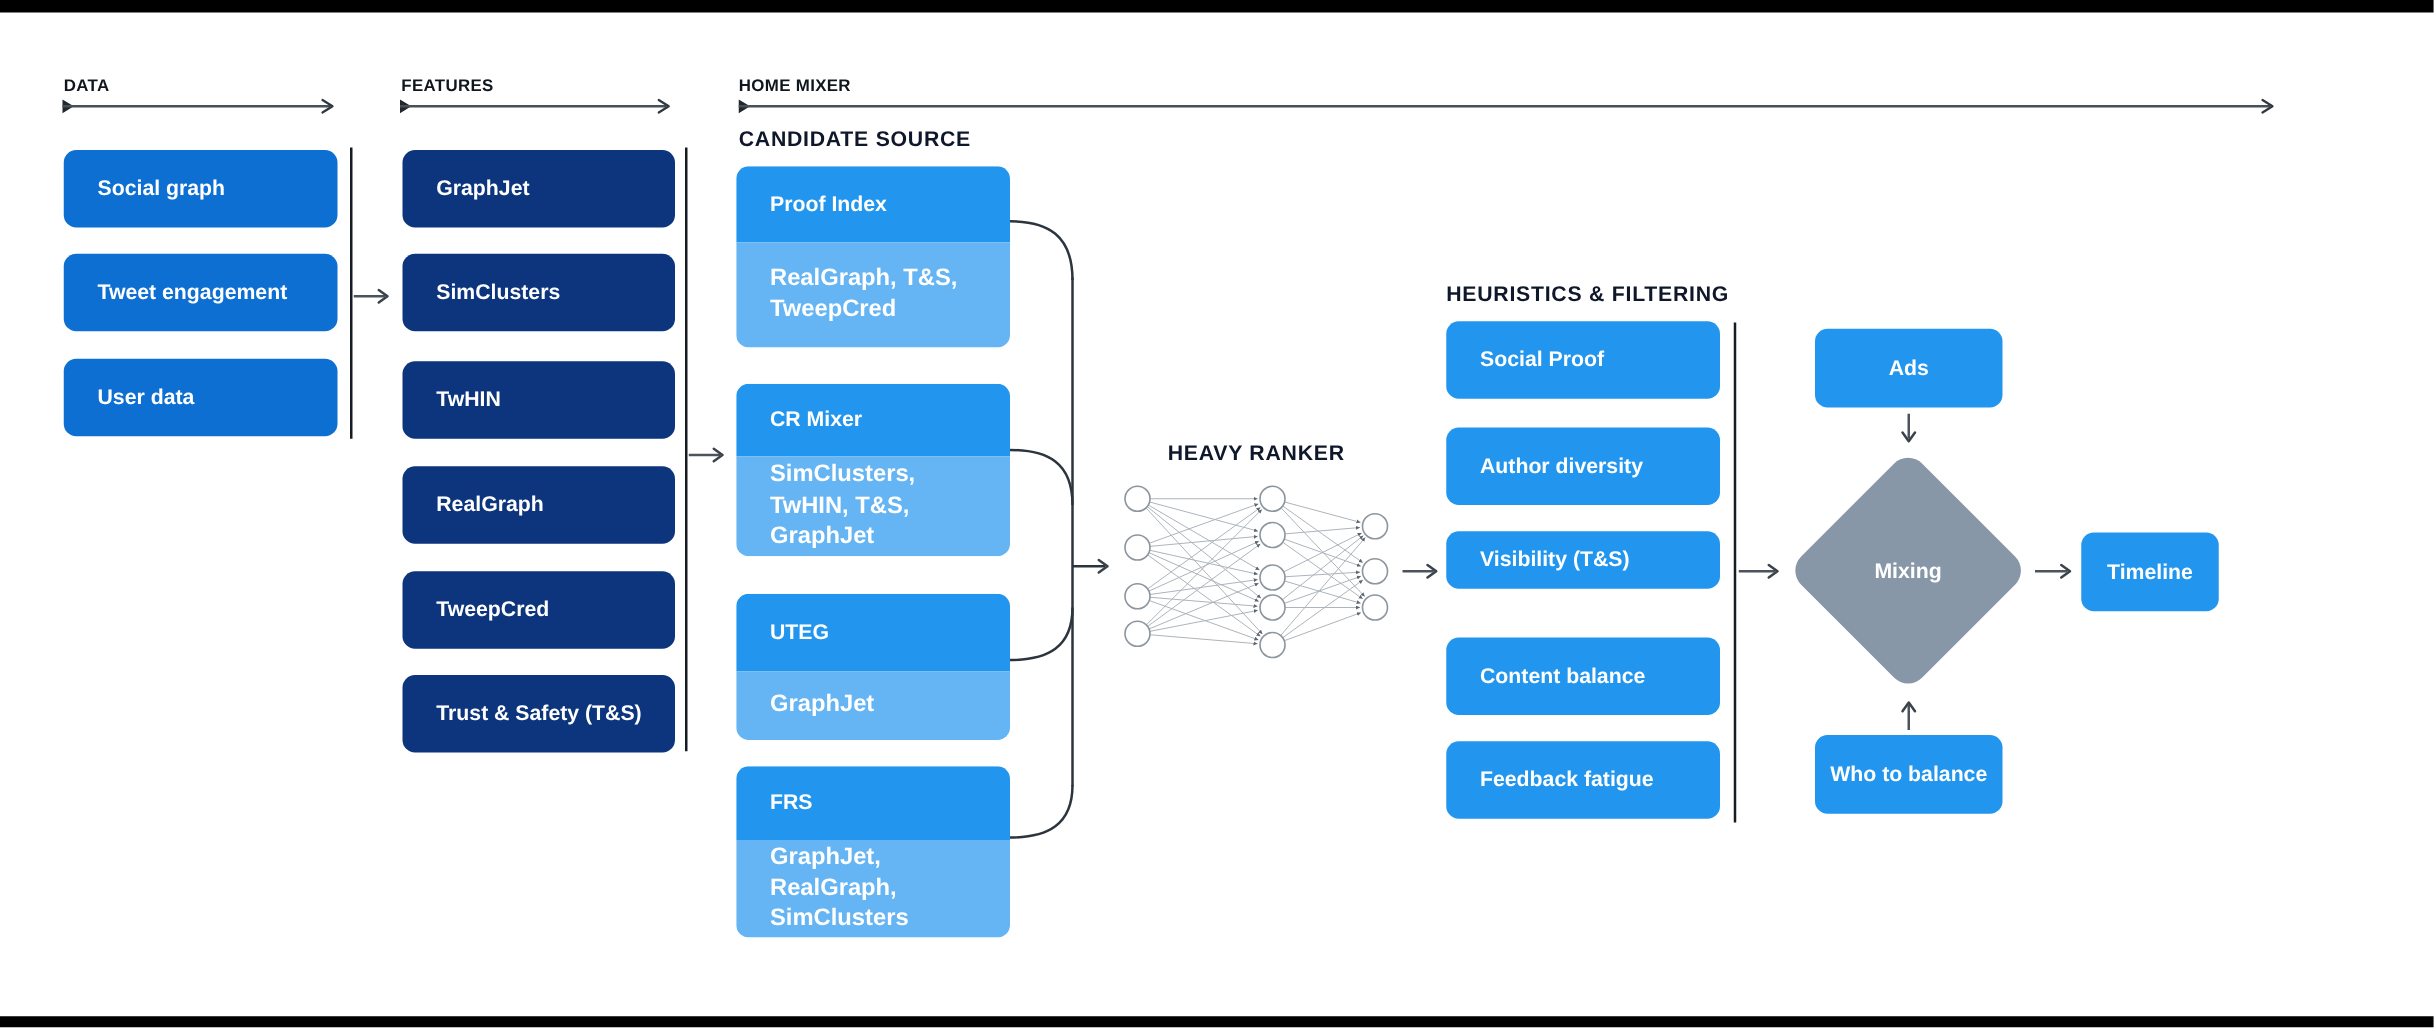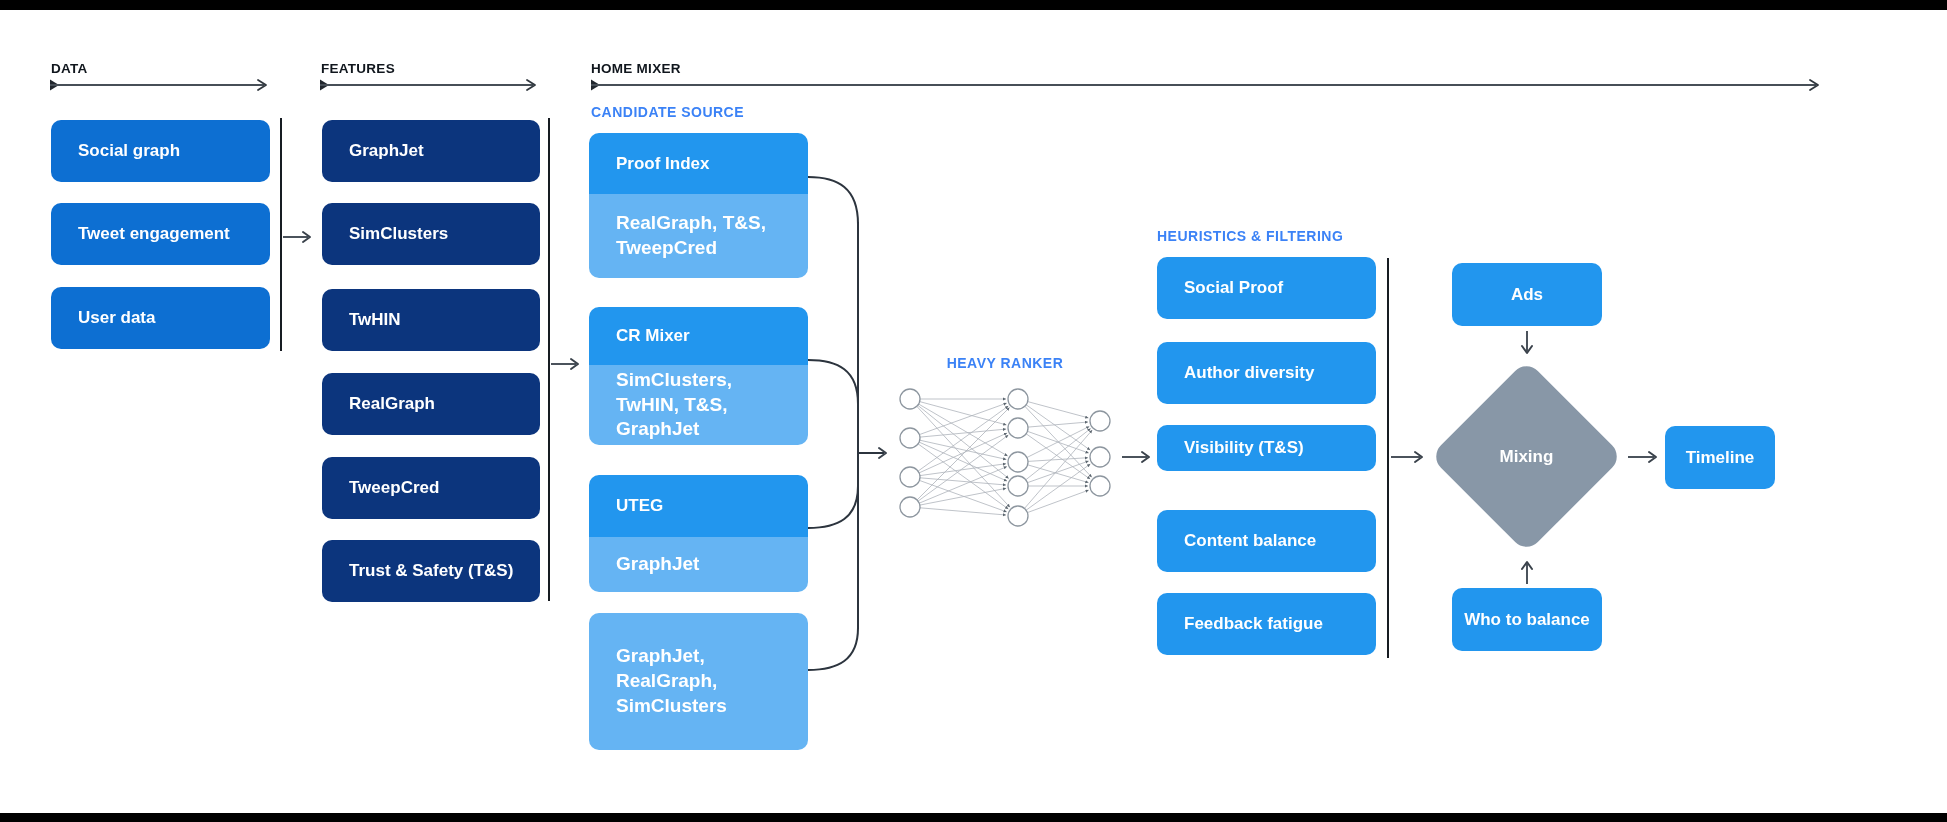--- a/index.html
+++ b/index.html
@@ -4,21 +4,21 @@
 <style>
   html,body{margin:0;padding:0;background:#ffffff;}
   body{width:1947px;height:822px;position:relative;overflow:hidden;
        font-family:"Liberation Sans","DejaVu Sans",sans-serif;}
   .bar{position:absolute;left:0;width:1947px;background:#000;}
   #bar-top{top:0;height:10px;}
   #bar-bottom{top:813px;height:9px;}
 
   .abs{position:absolute;}
   .section-h{font-size:13.5px;font-weight:700;color:#10161d;letter-spacing:.02em;height:15px;line-height:15px;}
-  .sub-h{font-size:14px;font-weight:700;color:#3b82f6;letter-spacing:.035em;height:14px;line-height:14px;}
+  .sub-h{font-size:17px;font-weight:700;color:#0f172a;letter-spacing:.035em;height:14px;line-height:14px;}
 
   .box{position:absolute;border-radius:10px;display:flex;align-items:center;
        color:#fff;font-size:17px;font-weight:600;padding:0 20px 0 27px;box-sizing:border-box;line-height:1.28;}
   .box.data-blue{background:#0d6fd2;}
   .box.navy{background:#0c357d;}
   .box.bright{background:#2296ee;}
   .box.center{justify-content:center;padding:0 8px;text-align:center;}
 
   .stack{position:absolute;border-radius:10px;overflow:hidden;display:flex;flex-direction:column;}
   .stack .hd{background:#2296ee;display:flex;align-items:center;color:#fff;
@@ -172,20 +172,21 @@
 </div>
 <div class="stack" style="left:589px;top:307px;width:219px;height:138px;">
   <div class="hd" style="height:58px;">CR Mixer</div>
   <div class="sub">SimClusters, TwHIN, T&amp;S, GraphJet</div>
 </div>
 <div class="stack" style="left:589px;top:475px;width:219px;height:117px;">
   <div class="hd" style="height:62px;">UTEG</div>
   <div class="sub">GraphJet</div>
 </div>
 <div class="stack" style="left:589px;top:613px;width:219px;height:137px;">
+  <div class="hd" style="height:62px;">FRS</div>
   <div class="sub">GraphJet, RealGraph, SimClusters</div>
 </div>
 
 <div class="abs sub-h" style="left:925px;top:356px;width:160px;text-align:center;">HEAVY RANKER</div>
 
 <div class="abs sub-h" style="left:1157px;top:229px;">HEURISTICS &amp; FILTERING</div>
 <div class="box bright" style="left:1157px;top:257px;width:219px;height:62px;">Social Proof</div>
 <div class="box bright" style="left:1157px;top:342px;width:219px;height:62px;">Author diversity</div>
 <div class="box bright" style="left:1157px;top:425px;width:219px;height:46px;">Visibility (T&amp;S)</div>
 <div class="box bright" style="left:1157px;top:510px;width:219px;height:62px;">Content balance</div>

